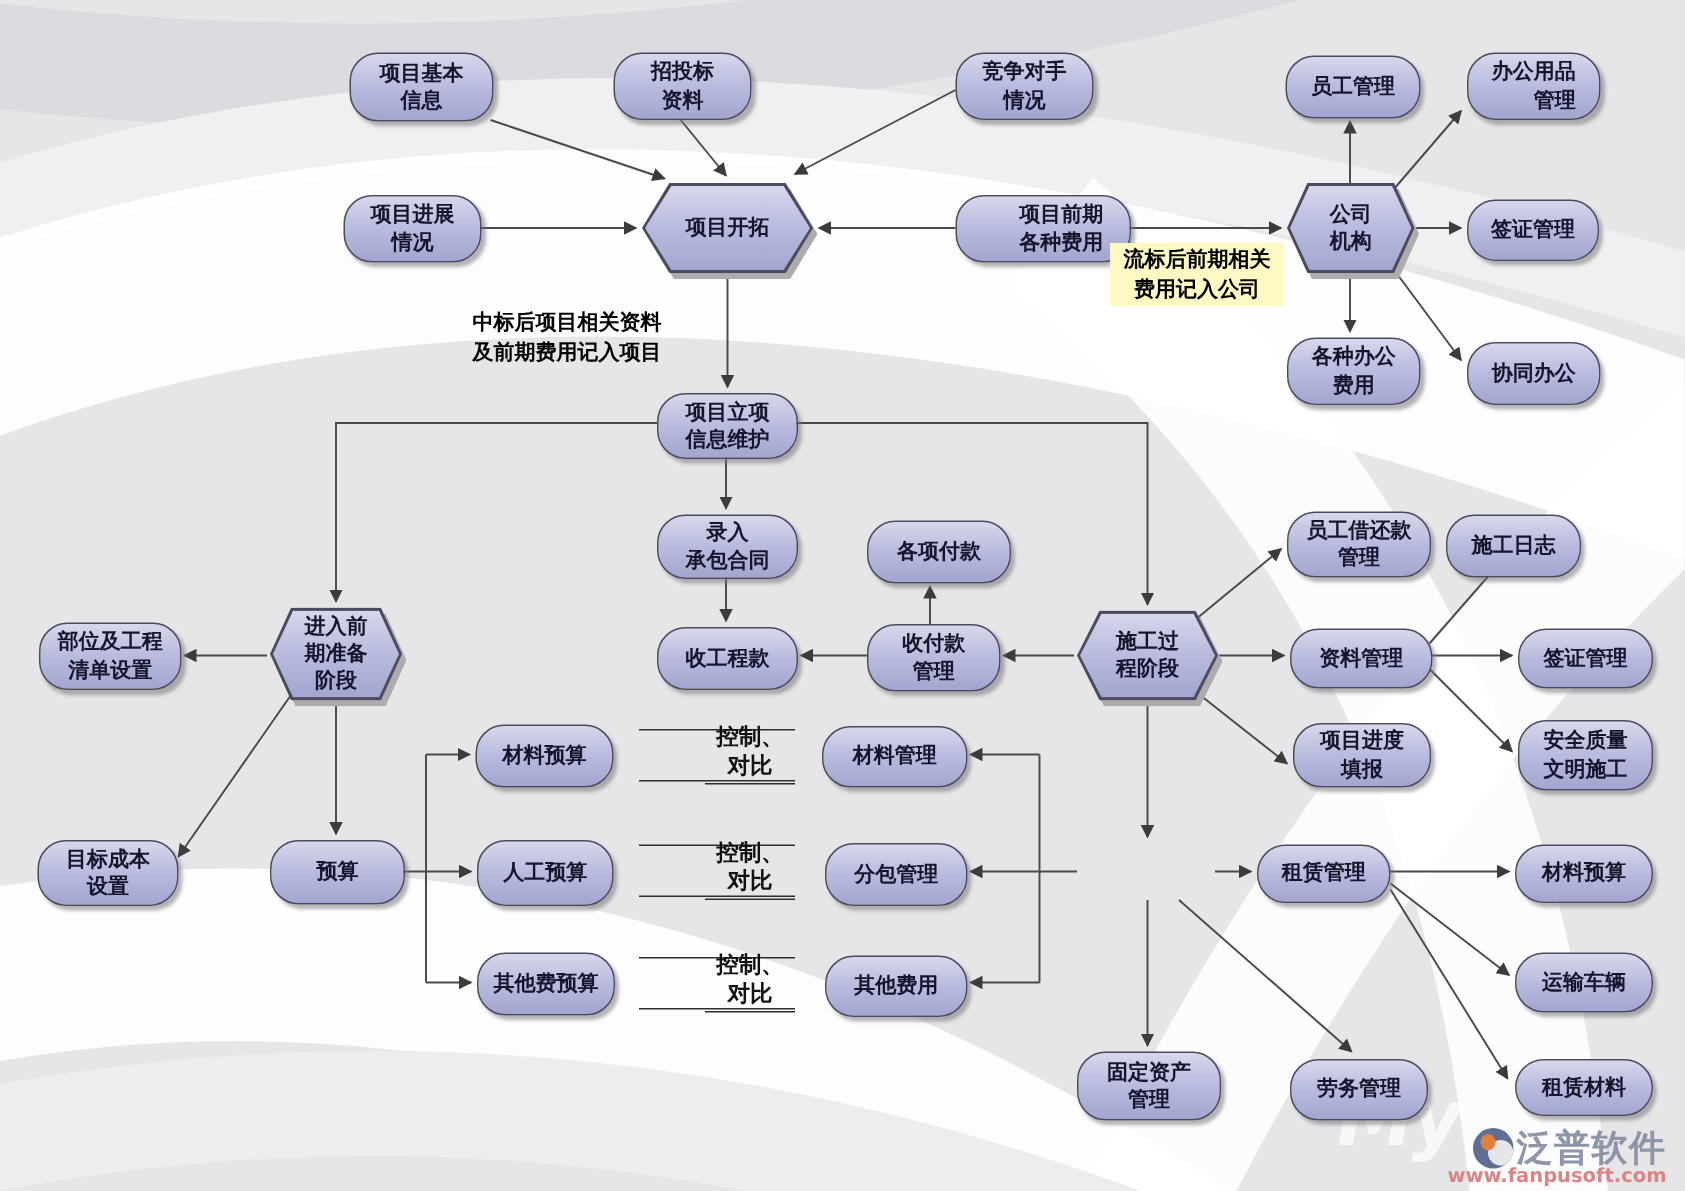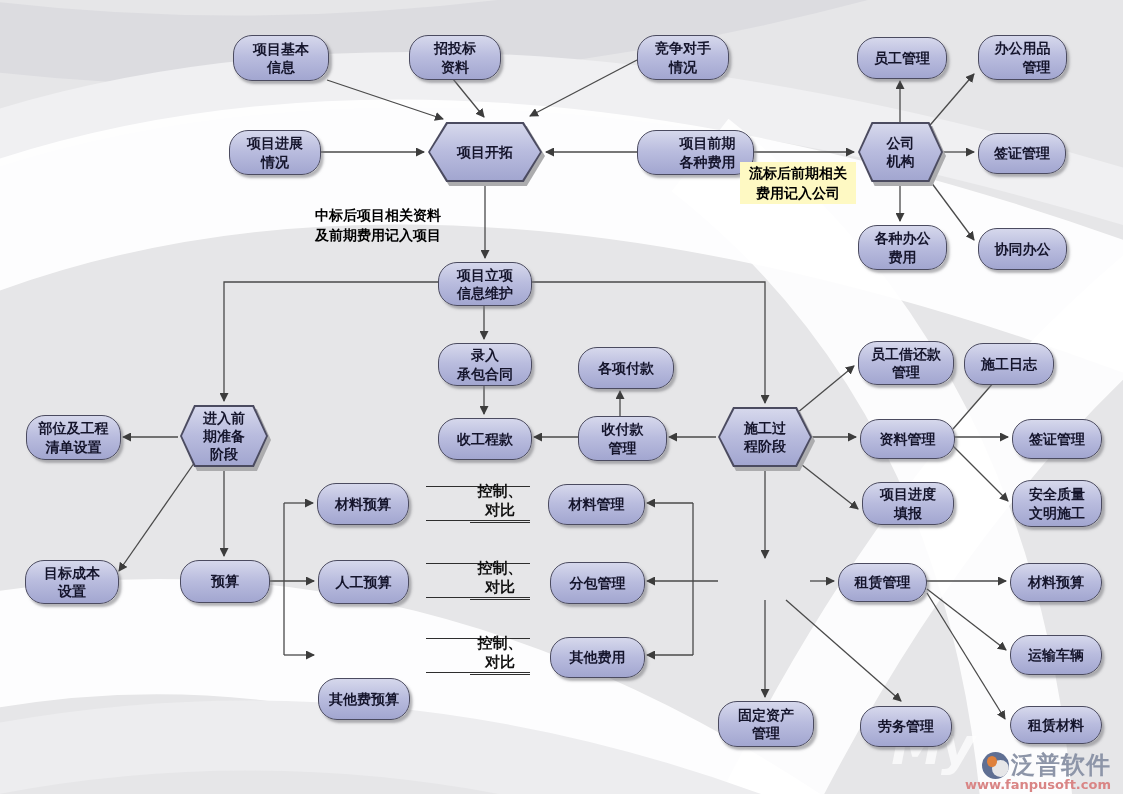--- a/index.html
+++ b/index.html
@@ -179,21 +179,21 @@
       </div>
       <div class="n box" style="left: 180px; top: 560px; width: 88px; height: 41px;">
         <span class="txt">预算</span>
       </div>
       <div class="n box" style="left: 317px; top: 483px; width: 90px; height: 40px;">
         <span class="txt">材料预算</span>
       </div>
       <div class="n box" style="left: 318px; top: 560px; width: 89px; height: 42px;">
         <span class="txt">人工预算</span>
       </div>
-      <div class="n box" style="left: 318px; top: 635px; width: 90px; height: 40px; margin-top: 43px;">
+      <div class="n box" style="left: 318px; top: 635px; width: 90px; height: 40px;">
         <span class="txt">其他费预算</span>
       </div>
       <div class="n box" style="left: 548px; top: 484px; width: 95px; height: 39px;">
         <span class="txt">材料管理</span>
       </div>
       <div class="n box" style="left: 550px; top: 562px; width: 93px; height: 40px;">
         <span class="txt">分包管理</span>
       </div>
       <div class="n box" style="left: 550px; top: 637px; width: 93px; height: 39px;">
         <span class="txt">其他费用</span>

